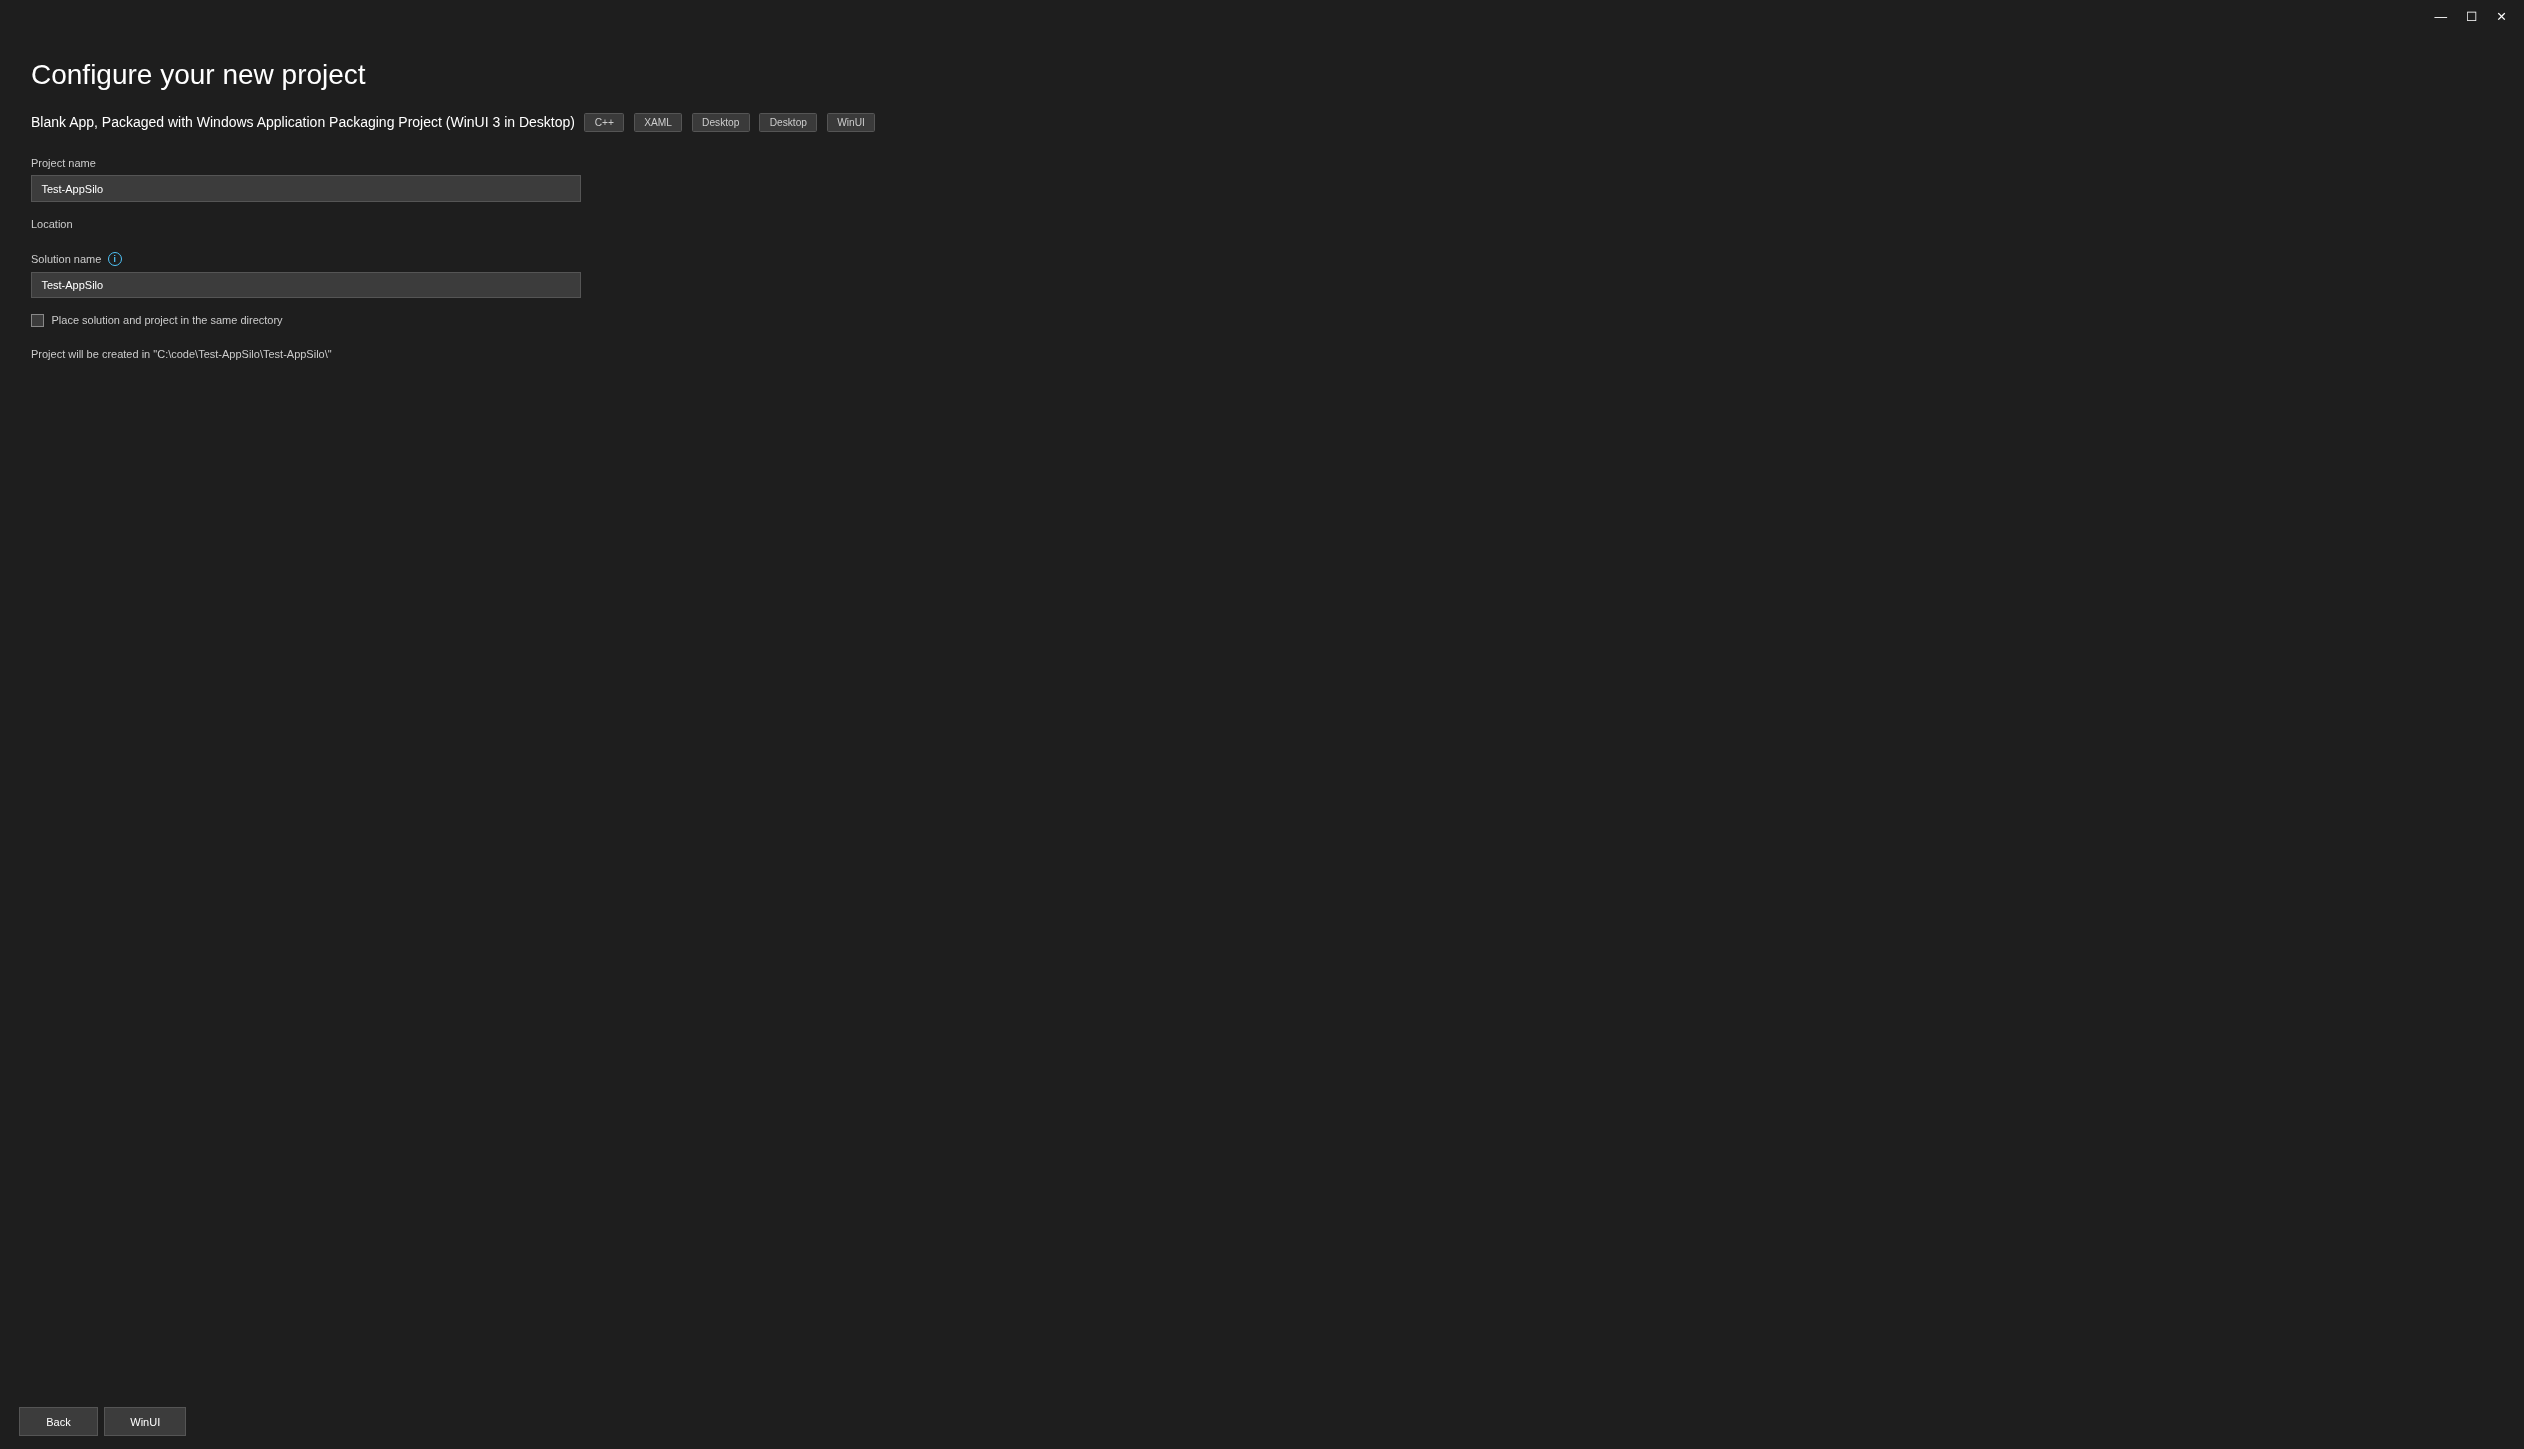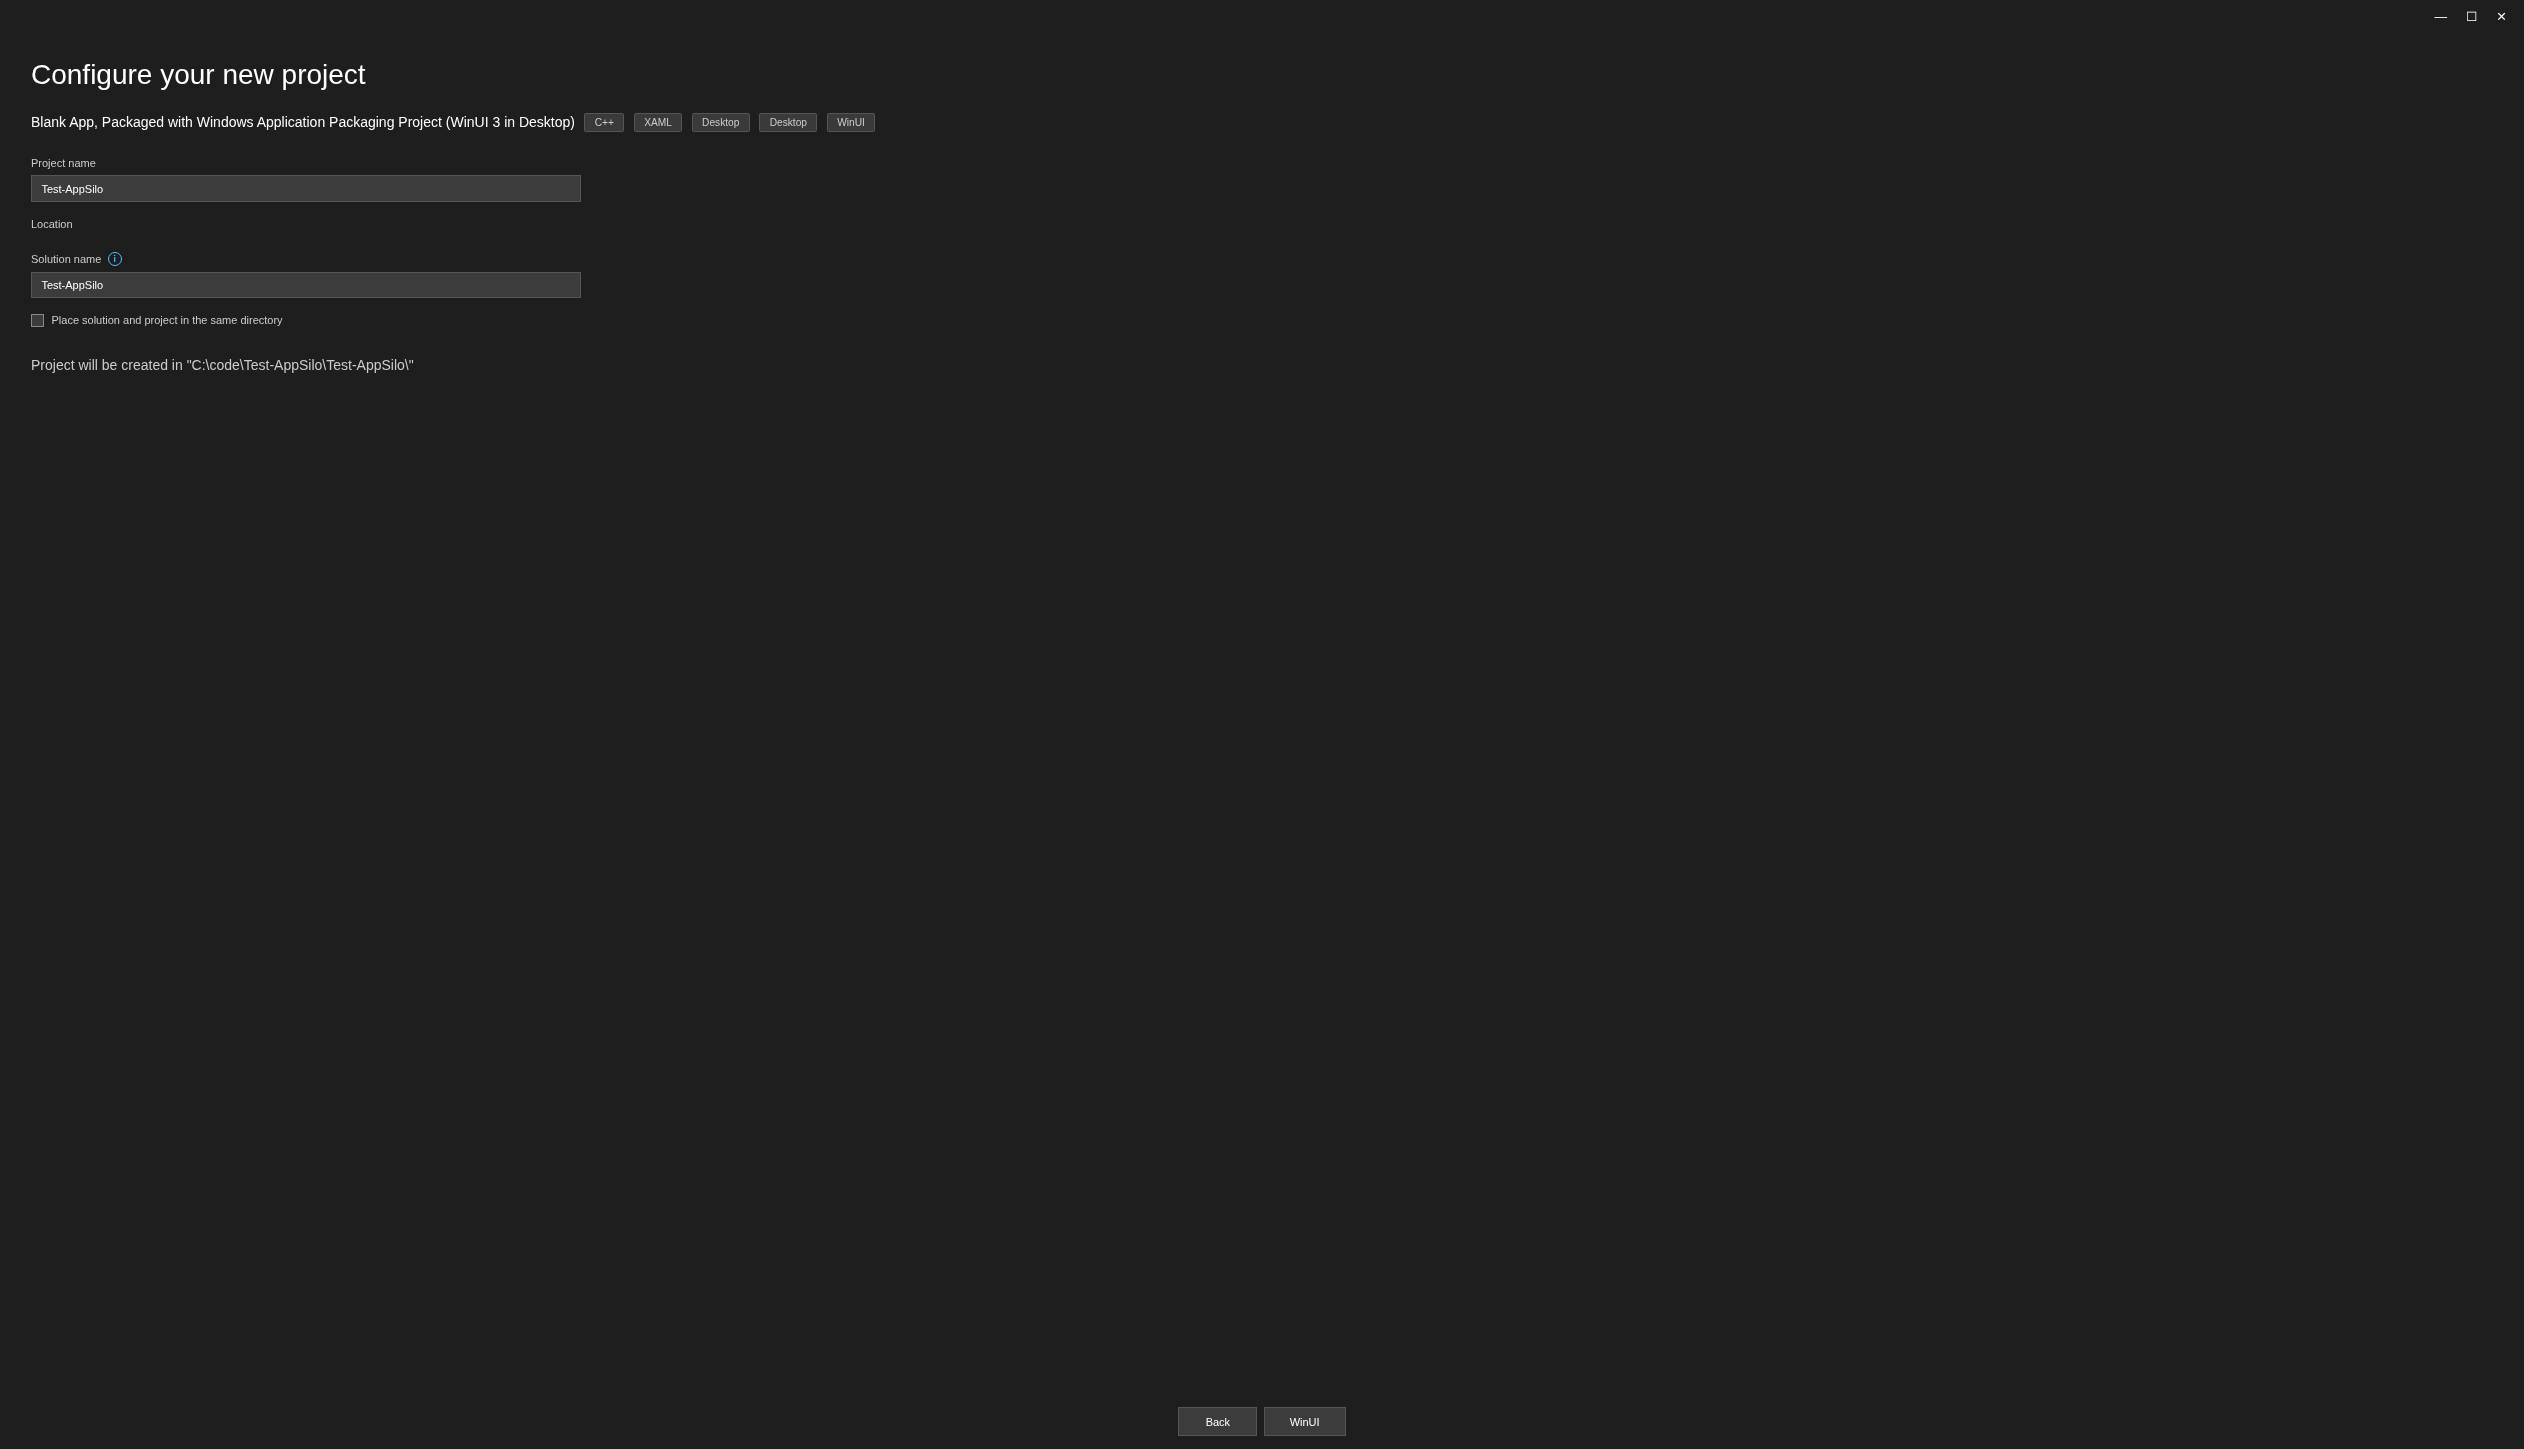--- a/index.html
+++ b/index.html
@@ -195,28 +195,28 @@
       border-color: #007acc;
     }
 
     .checkbox-label {
       font-size: 11px;
       color: #cccccc;
       cursor: pointer;
     }
 
     .project-path-info {
-      font-size: 14px;
-      color: #cccccc;
-      margin-top: 11px;
+      font-size: 11px;
+      color: #cccccc;
+      margin-top: 2px;
     }
 
     .footer {
       display: flex;
-      justify-content: center;
+      justify-content: flex-start;
       align-items: center;
       padding: 12.6px 19px;
       gap: 6.3px;
       flex-shrink: 0;
       margin-top: auto;
     }
 
     .footer-btn {
       background-color: #3c3c3c;
       border: 0.8px solid #555555;

